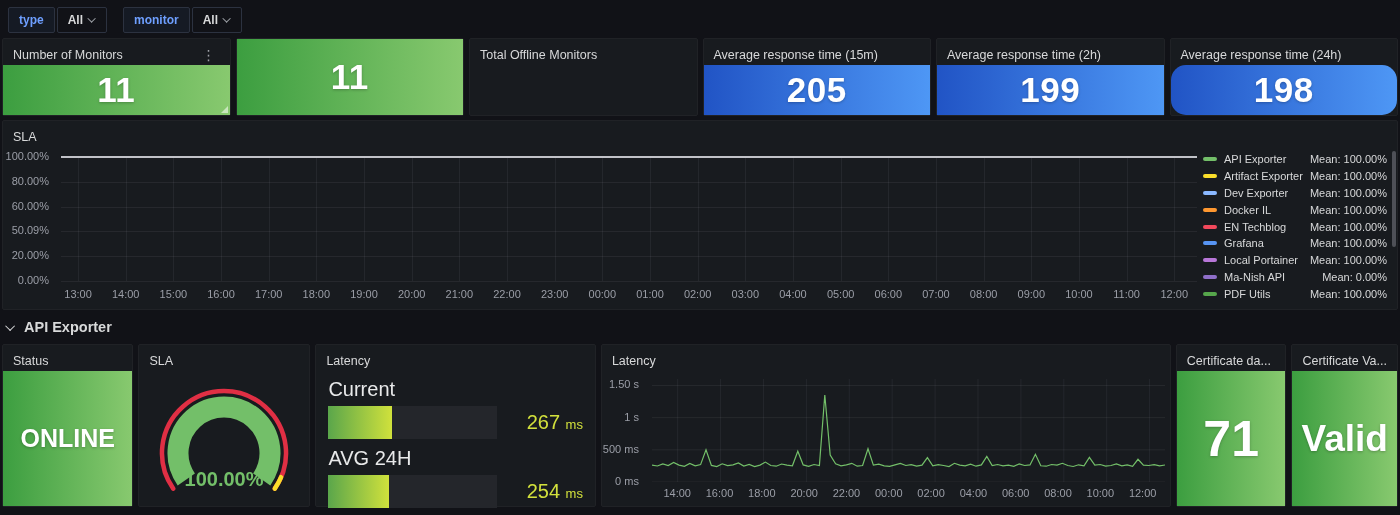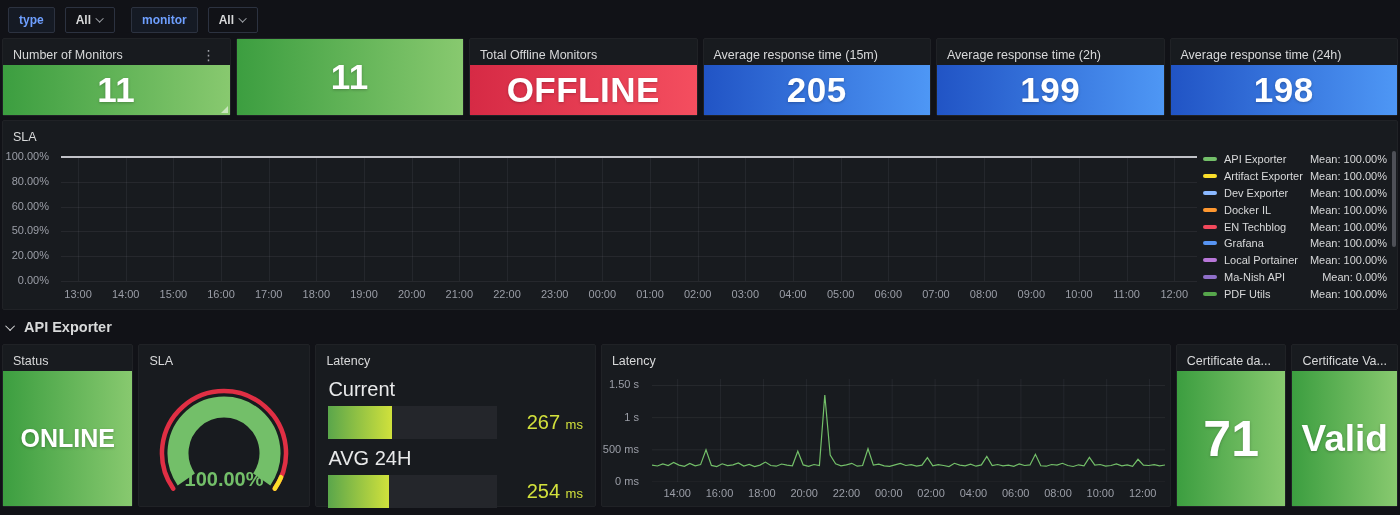--- a/index.html
+++ b/index.html
@@ -4,21 +4,21 @@
 <style>
   * { box-sizing: border-box; margin: 0; padding: 0; }
   html,body { background:#0b0c0e; }
   body { font-family:"Liberation Sans", sans-serif; }
   .page { position:relative; width:1400px; height:515px; background:#111217; overflow:hidden; }
 
   
   .filters { display:flex; align-items:center; padding:8px 0 6px 8px; height:38px; }
   .chip { height:26px; display:flex; align-items:center; padding:0 10px; border-radius:2px;
           font-size:12px; border:1px solid #2c3240; }
-  .chip-label { background:#151a24; color:#6e9fff; font-weight:700; margin-right:10px; }
+  .chip-label { background:#151a24; color:#6e9fff; font-weight:700; margin-right:2px; }
   .chip-value { background:#111217; color:#d8d9da; font-weight:700; margin-right:16px; cursor:pointer; }
   .chev-sm { width:6px; height:6px; border-left:1.5px solid #9fa2a8; border-bottom:1.5px solid #9fa2a8;
              transform:rotate(-45deg) translateY(-2px); margin-left:7px; display:inline-block; }
 
   
   .panel { background:#181b1f; border:1px solid #202226; border-radius:2px; position:relative; }
   .panel-header { height:26px; padding:6px 10px 0; font-size:12.5px; color:#d8d9da;
                   display:flex; align-items:center; justify-content:space-between; white-space:nowrap; overflow:hidden; }
   .kebab { color:#9fa2a8; font-size:14px; line-height:10px; padding:0 4px; cursor:pointer; }
 
@@ -100,39 +100,38 @@
         </div>
         <div class="stat-value" style="background: linear-gradient(90deg, rgb(60, 158, 64), rgb(136, 201, 111));">11<div class="resize-handle"></div></div>
       </div>
       <div class="panel stat">
         <div class="stat-value" style="background: linear-gradient(90deg, rgb(60, 158, 64), rgb(136, 201, 111));">11</div>
       </div>
       <div class="panel stat">
         <div class="panel-header">
           <span>Total Offline Monitors</span>
         </div>
-        <div class="stat-value" style="background: linear-gradient(90deg, rgb(214, 42, 69), rgb(244, 78, 95));">OFFLINE</div>
       </div>
       <div class="panel stat">
         <div class="panel-header">
           <span>Average response time (15m)</span>
         </div>
         <div class="stat-value" style="background: linear-gradient(90deg, rgb(33, 84, 197), rgb(78, 151, 245));">205</div>
       </div>
       <div class="panel stat">
         <div class="panel-header">
           <span>Average response time (2h)</span>
         </div>
         <div class="stat-value" style="background: linear-gradient(90deg, rgb(33, 84, 197), rgb(78, 151, 245));">199</div>
       </div>
       <div class="panel stat">
         <div class="panel-header">
           <span>Average response time (24h)</span>
         </div>
-        <div class="stat-value" style="background: linear-gradient(90deg, rgb(33, 84, 197), rgb(78, 151, 245));">198</div>
+        <div class="stat-value" style="background: linear-gradient(90deg, rgb(33, 84, 197), rgb(78, 151, 245)); border-radius: 15px;">198</div>
       </div>
     </div>
 
   <div class="panel sla-panel">
     <div class="panel-header">
       <span>SLA</span>
     </div>
     <div class="ylabels" id="sla-ylabels">
         <span style="top: calc(100% - 7px);">0.00%</span>
         <span style="top: calc(80% - 7px);">20.00%</span>

